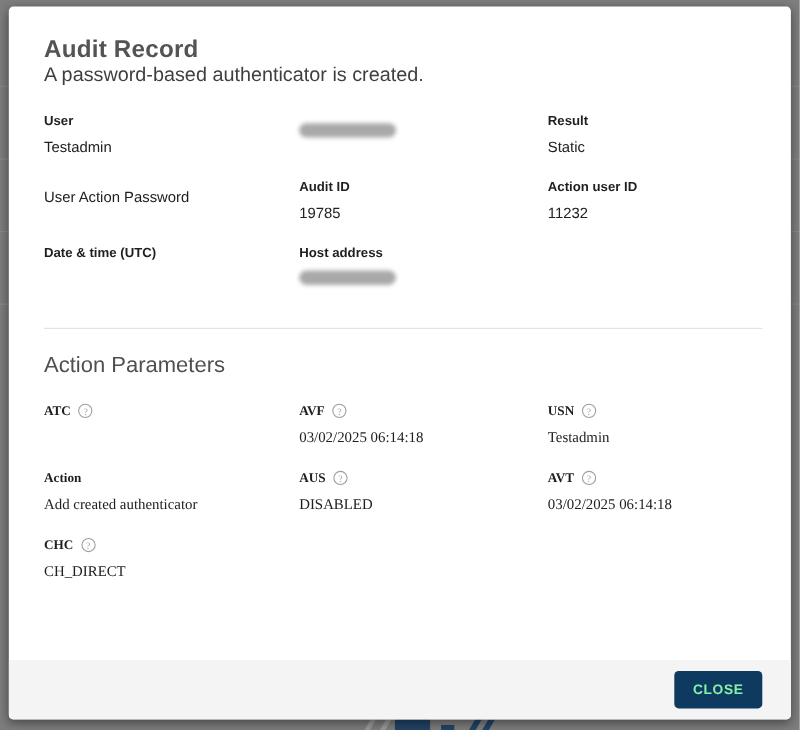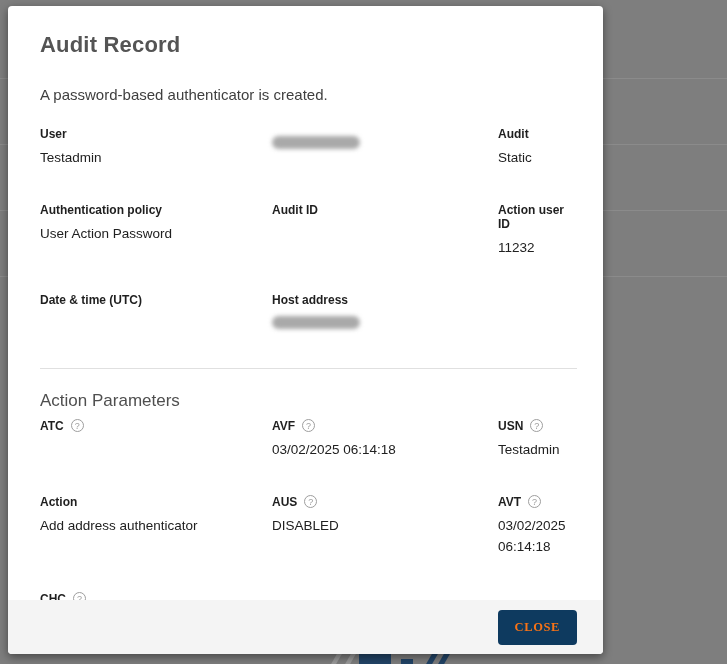--- a/index.html
+++ b/index.html
@@ -9,33 +9,33 @@
     background:#7e7e7e;
     position:relative;
     overflow:hidden;
   }
   
   .bg-line { position:absolute; left:0; width:727px; height:1px; background:rgba(255,255,255,0.10); }
   .bg-frag { position:absolute; background:#224467; }
   .bg-frag.light { background:#9a9a9a; transform:skewX(-30deg); }
 
   .dialog {
-    position:absolute; left:8px; top:6px; width:595px; height:648px;
+    position:absolute; left:8px; top:6px; width:711px; height:648px;
     background:#ffffff; border-radius:4px;
     box-shadow:0 3px 10px rgba(0,0,0,0.45);
     overflow:hidden;
   }
   .content { padding:26px 26px 0 32px; }
   .title { font-size:22px; font-weight:600; color:#545454; letter-spacing:0.2px; }
-  .description { margin-top:28px; font-size:15px; color:#3f3f3f; }
+  .description { font-size:18px; color:#3f3f3f; }
 
   .field-grid {
     display:grid;
     grid-template-columns:232px 226px 1fr;
-    row-gap:34px;
+    row-gap:18px;
     margin-top:24px;
   }
   .cell .label {
     font-size:12px; font-weight:700; color:#1f1f1f;
     display:flex; align-items:center;
   }
   .cell .value {
     margin-top:7px; font-size:13.5px; color:#212121;
     line-height:1.55; padding-right:12px;
   }
@@ -43,31 +43,31 @@
     display:inline-block; width:13px; height:13px; line-height:12px;
     border:1px solid #9e9e9e; border-radius:50%;
     color:#9e9e9e; font-size:9px; font-weight:400; text-align:center;
     margin-left:7px; cursor:pointer; flex:0 0 auto;
   }
   .redacted {
     display:inline-block; width:88px; height:13px; margin-top:2px;
     background:#a9a9a9; border-radius:7px; filter:blur(2px);
   }
   .divider { border:none; border-top:1px solid #e0e0e0; margin:32px 0 0 0; }
-  .section-heading { margin-top:22px; font-size:17px; font-weight:400; color:#4f4f4f; }
+  .section-heading { margin-top:22px; font-size:20px; font-weight:400; color:#4f4f4f; }
 
   .footer {
     position:absolute; left:0; right:0; bottom:0; height:54px;
     background:#f4f4f4;
     display:flex; align-items:center; justify-content:flex-end;
     padding:0 26px;
   }
   .close-btn {
-    background:#0e3a5f; color:#f97316; border:none; border-radius:4px;
-    font-family:Liberation Serif, serif;
+    background:#0e3a5f; color:#86efac; border:none; border-radius:4px;
+    font-family:Liberation Sans, sans-serif;
     font-size:12.5px; font-weight:700; letter-spacing:0.6px;
     padding:10px 17px; cursor:pointer;
   }
 </style>
 </head>
 <body>
 
 <div class="bg-line" style="top:78px"></div>
 <div class="bg-line" style="top:144px"></div>
 <div class="bg-line" style="top:210px"></div>
@@ -89,34 +89,32 @@
           <div class="label">
             <span>User</span>
           </div>
           <div class="value">Testadmin</div>
         </div>
         <div class="cell">
           <div class="value"><span class="redacted"></span></div>
         </div>
         <div class="cell">
           <div class="label">
-            <span>Audit</span>
+            <span>Result</span>
           </div>
           <div class="value">Static</div>
         </div>
         <div class="cell">
-          <div class="label">
-            <span>Authentication policy</span>
-          </div>
           <div class="value">User Action Password</div>
         </div>
         <div class="cell">
           <div class="label">
             <span>Audit ID</span>
           </div>
+          <div class="value">19785</div>
         </div>
         <div class="cell">
           <div class="label">
             <span>Action user ID</span>
           </div>
           <div class="value">11232</div>
         </div>
         <div class="cell">
           <div class="label">
             <span>Date &amp; time (UTC)</span>
@@ -127,21 +125,21 @@
             <span>Host address</span>
           </div>
           <div class="value"><span class="redacted"></span></div>
         </div>
       </div>
 
     <hr class="divider">
 
     <div class="section-heading">Action Parameters</div>
 
-    <div class="field-grid" id="params-grid" style="margin-top:8px;">
+    <div class="field-grid" id="params-grid" style="margin-top:22px;font-family:Liberation Serif, serif;">
         <div class="cell">
           <div class="label">
             <span>ATC</span>
             <span class="help">?</span>
           </div>
         </div>
         <div class="cell">
           <div class="label">
             <span>AVF</span>
             <span class="help">?</span>
@@ -152,21 +150,21 @@
           <div class="label">
             <span>USN</span>
             <span class="help">?</span>
           </div>
           <div class="value">Testadmin</div>
         </div>
         <div class="cell">
           <div class="label">
             <span>Action</span>
           </div>
-          <div class="value">Add address authenticator</div>
+          <div class="value">Add created authenticator</div>
         </div>
         <div class="cell">
           <div class="label">
             <span>AUS</span>
             <span class="help">?</span>
           </div>
           <div class="value">DISABLED</div>
         </div>
         <div class="cell">
           <div class="label">

